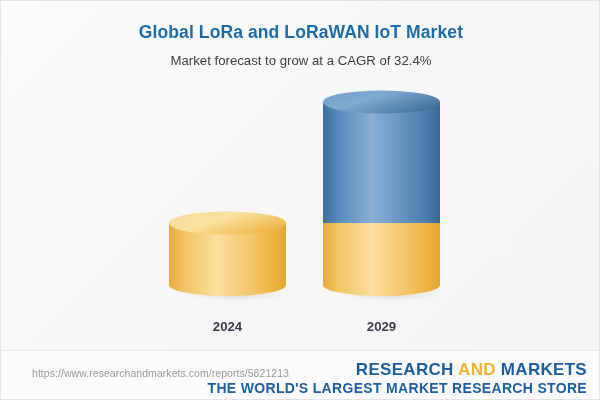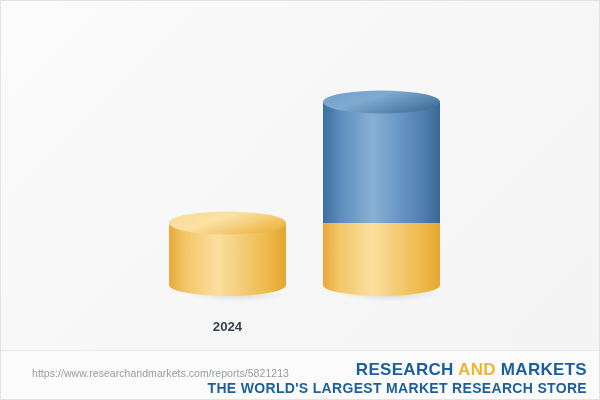--- a/index.html
+++ b/index.html
@@ -129,20 +129,24 @@
     color: #1c5f9e;
     letter-spacing: 0.32px;
     white-space: nowrap;
   }
 </style>
 </head>
 <body>
 
 <div class="infographic">
 
+  <div class="header">
+    <div class="title">Global LoRa and LoRaWAN IoT Market</div>
+    <div class="subtitle">Market forecast to grow at a CAGR of 32.4%</div>
+  </div>
 
   <div class="chart">
 
     <div class="bar-group" style="left:164px; width:125px; height:326px;">
 
       <div class="value-label" style="top:222px;">USD 8 Billion</div>
 
       <svg class="cylinder" width="125" height="100" viewBox="0 0 125 100" style="left:0; bottom:47px;">
         <defs>
           <linearGradient id="yellowBody" x1="0" y1="0" x2="1" y2="0">
@@ -207,20 +211,21 @@
           </radialGradient>
         </defs>
         <ellipse cx="72" cy="206" rx="52" ry="7" fill="url(#shadow29)"></ellipse>
 
         <path d="M4,134 L4,196 A58.5,11 0 0 0 121,196 L121,134 Z" fill="url(#yellowBody2)"></path>
 
         <path d="M4,13 L4,134 L121,134 L121,13 Z" fill="url(#blueBody)"></path>
         <ellipse cx="62.5" cy="13" rx="58.5" ry="11.5" fill="url(#blueTop)"></ellipse>
       </svg>
 
+      <div class="year-label" style="bottom:17px;">2029</div>
     </div>
 
   </div>
 
   <div class="footer">
     <div class="footer-url">https://www.researchandmarkets.com/reports/5821213</div>
 
     <div class="logo">
       <div class="logo-main">
         <span>RESEARCH</span>

